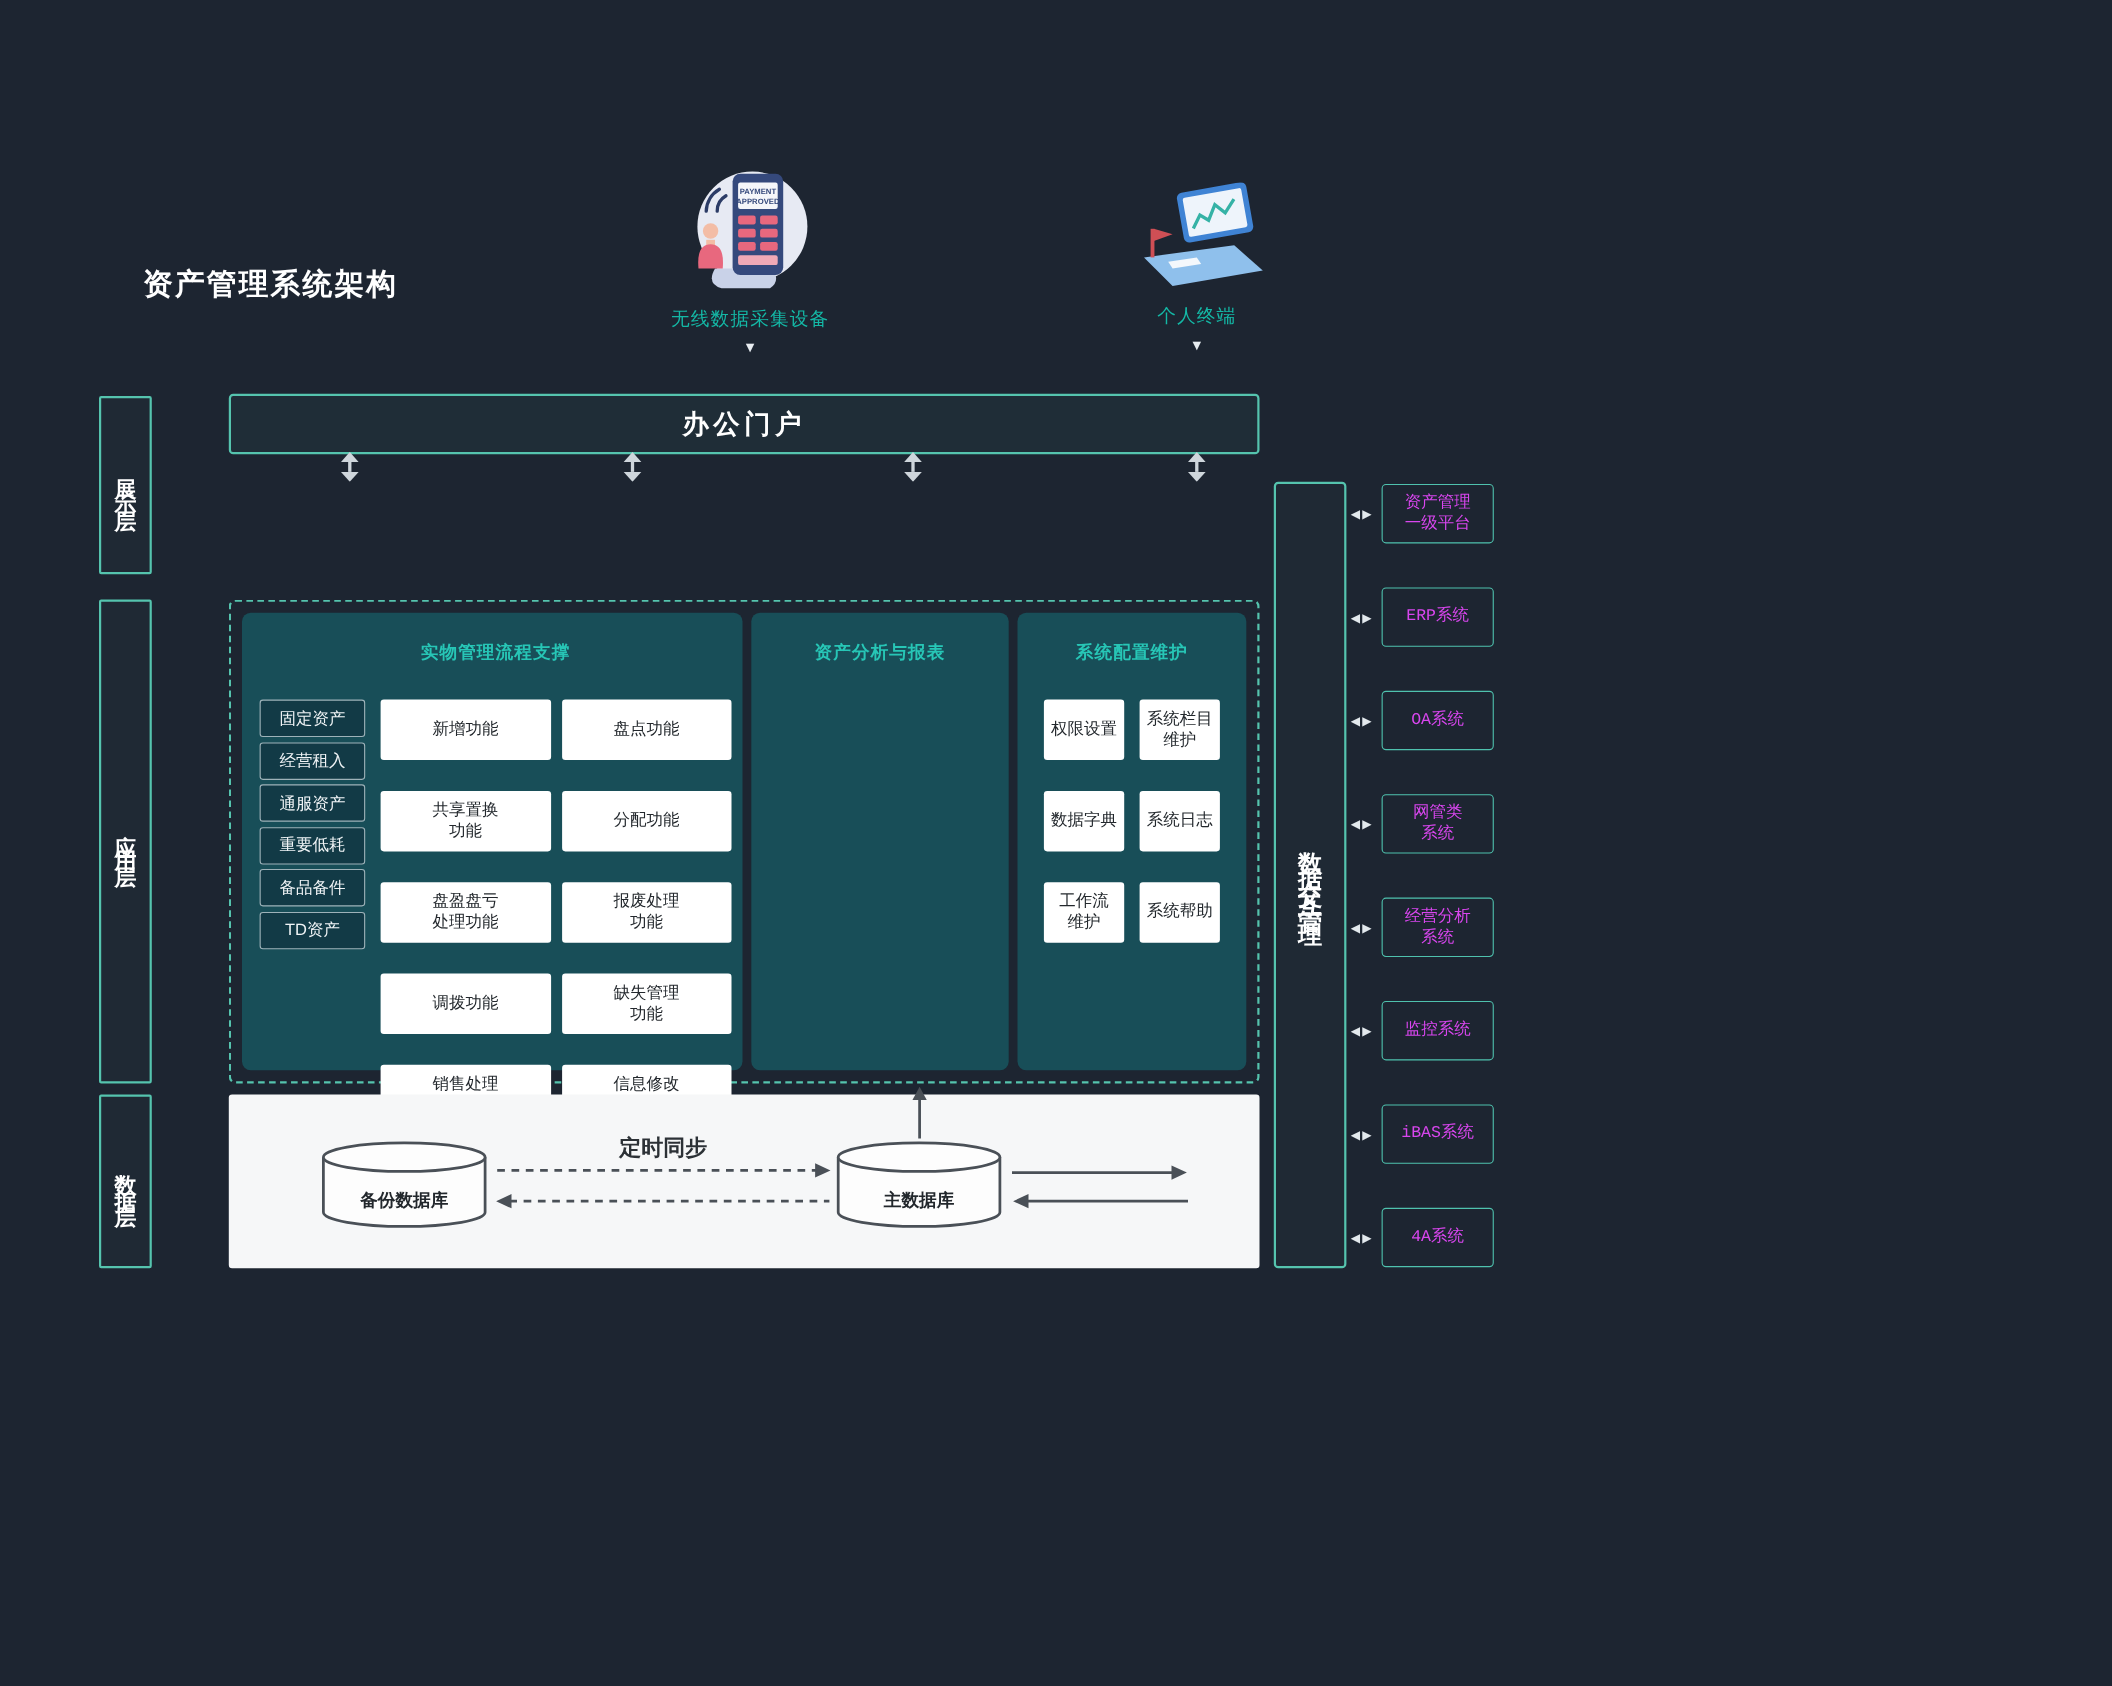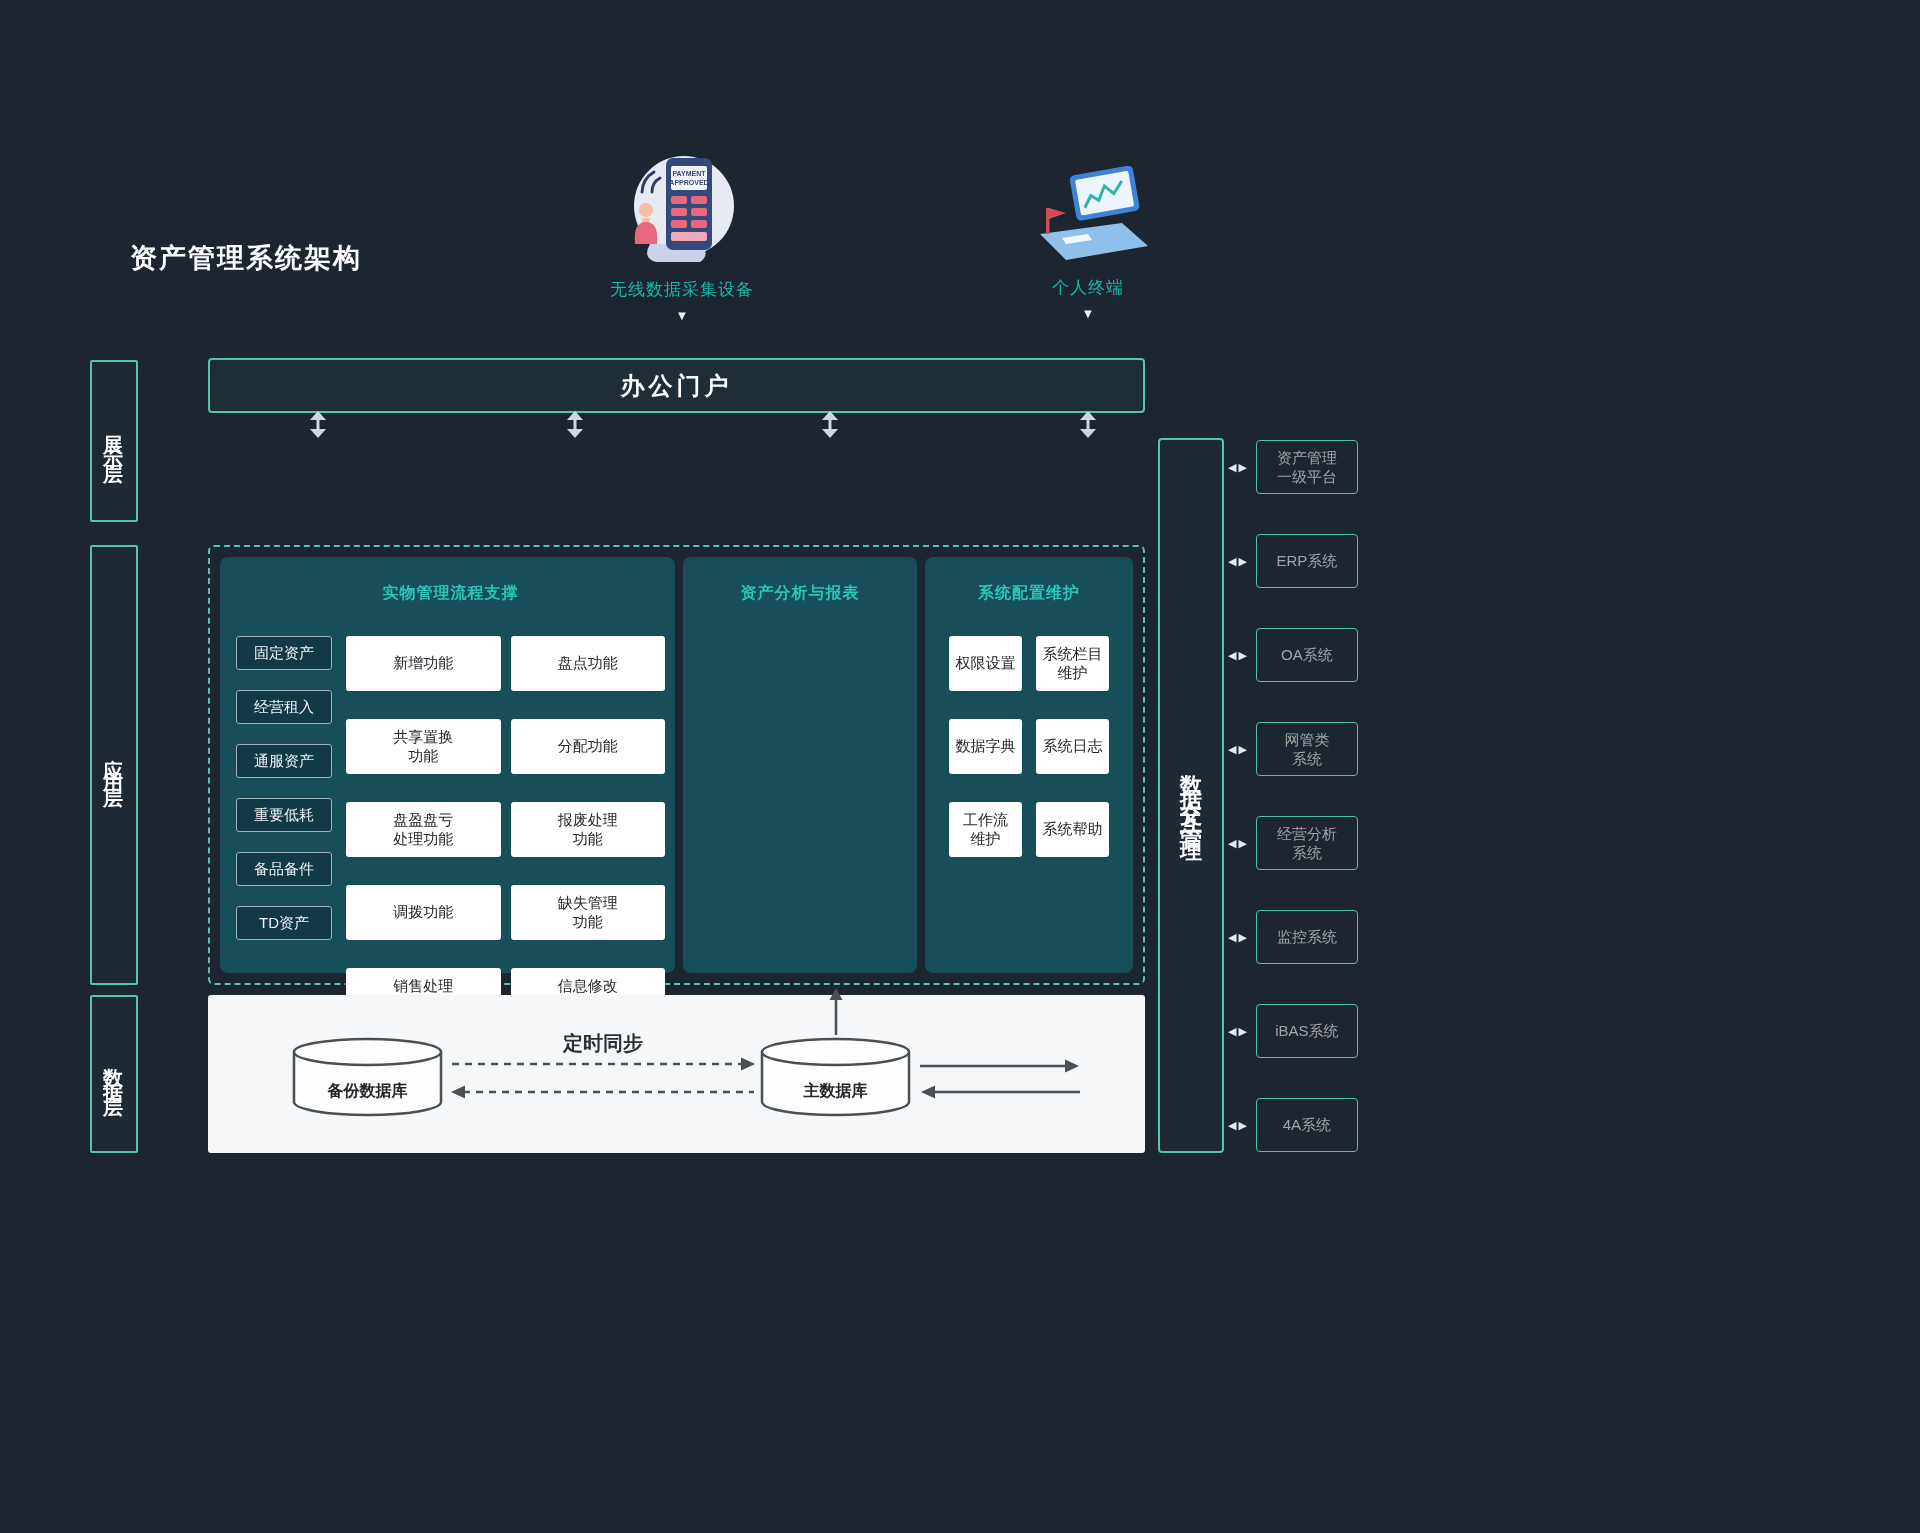--- a/index.html
+++ b/index.html
@@ -35,37 +35,37 @@
   .wb-btn { background:#ffffff; border:1px solid #c2c7cc; border-radius:3px; padding:5px 20px; font-size:16px; color:#2e3338; }
 
   .app-container { left:208px; top:545px; width:937px; height:440px; border:2px dashed #55c4ae; border-radius:6px;
                    display:flex; gap:8px; padding:10px; }
   .panel { background:#184e58; border-radius:8px; color:#ffffff; }
   .panel-title { text-align:center; color:#27c6b6; font-size:16px; font-weight:bold; margin:26px 0 32px; letter-spacing:1px; }
   .panel-process { width:455px; padding:0 10px 0 16px; }
   .panel-report  { width:234px; padding:0 14px; }
   .panel-config  { flex:1; padding:0 24px; }
   .process-body { display:flex; gap:14px; }
-  .cat-col { width:96px; height:304px; display:flex; flex-direction:column; justify-content:space-between; }
+  .cat-col { width:96px; height:227px; display:flex; flex-direction:column; justify-content:space-between; }
   .cat-box { height:34px; background:#123a46; border:1px solid #9eb2b9; border-radius:3px;
              display:flex; align-items:center; justify-content:center; font-size:15px; color:#f0f4f6; }
   .fn-grid { flex:1; display:grid; grid-template-columns:repeat(2,1fr); grid-auto-rows:55px; gap:28px 10px; }
   .grid-2 { display:grid; grid-template-columns:repeat(2,1fr); grid-auto-rows:55px; gap:28px 14px; }
   .fn-btn { background:#ffffff; border-radius:3px; display:flex; align-items:center; justify-content:center;
             text-align:center; font-size:15px; color:#23282d; line-height:1.25; padding:2px 4px; }
 
   .exchange-box { left:1158px; top:438px; width:66px; height:715px; border:2px solid #55c4ae; border-radius:4px;
                   display:flex; align-items:center; justify-content:center; writing-mode:vertical-rl;
                   color:#ffffff; font-size:22px; font-weight:bold; letter-spacing:13px; background:rgba(85,196,174,0.03); }
 
   .systems-col { left:1228px; top:440px; width:156px; height:712px; display:flex; flex-direction:column; justify-content:space-between; }
   .system-row { display:flex; align-items:center; gap:9px; }
   .sys-icon { font-size:11px; color:#e3e9ed; display:flex; gap:2px; }
   .sys-box { width:102px; height:54px; border:1.5px solid #4fc2ae; border-radius:4px; display:flex; align-items:center;
-             justify-content:center; text-align:center; font-size:15px; color:#a3a3a3; line-height:1.3; }
+             justify-content:center; text-align:center; font-size:15px; color:#d946ef; line-height:1.3;font-family:Liberation Mono, monospace; }
 
   .data-box { left:208px; top:995px; width:937px; height:158px; background:#f6f7f8; border-radius:3px; }
   .sync-label { left:518px; top:1030px; width:170px; text-align:center; font-size:20px; color:#2c3136; font-weight:bold; }
 </style>
 </head>
 <body>
 
 <div class="canvas">
 
   <div class="abs page-title" data-bind="page.title">资产管理系统架构</div>

